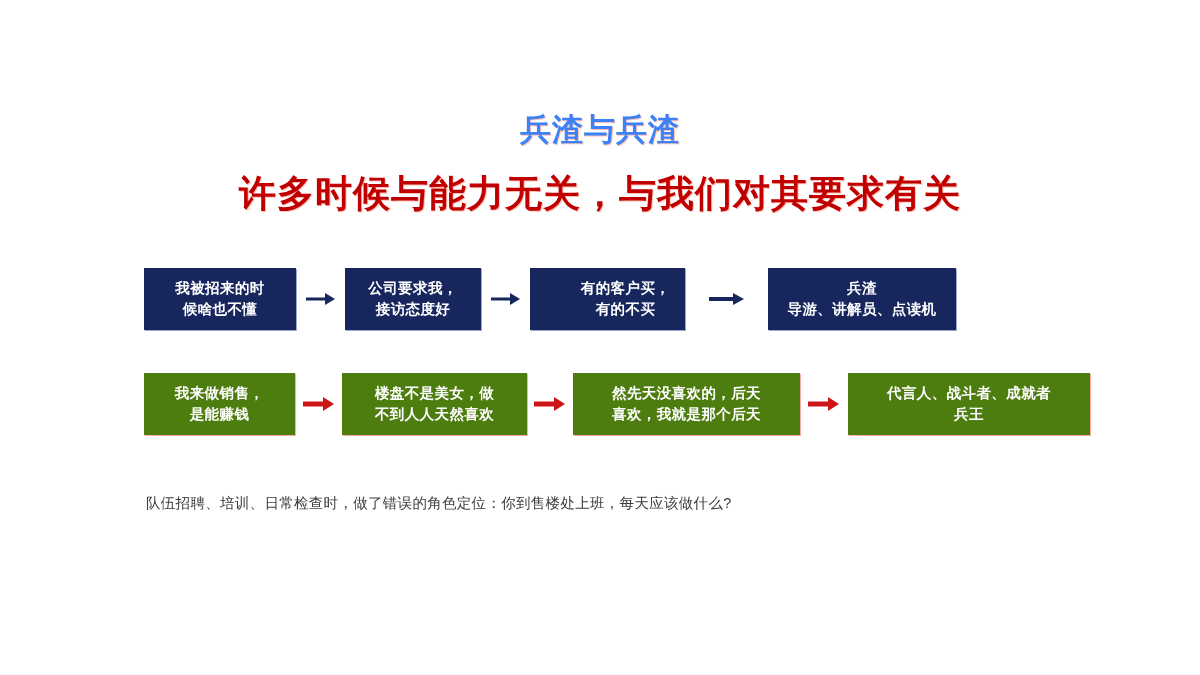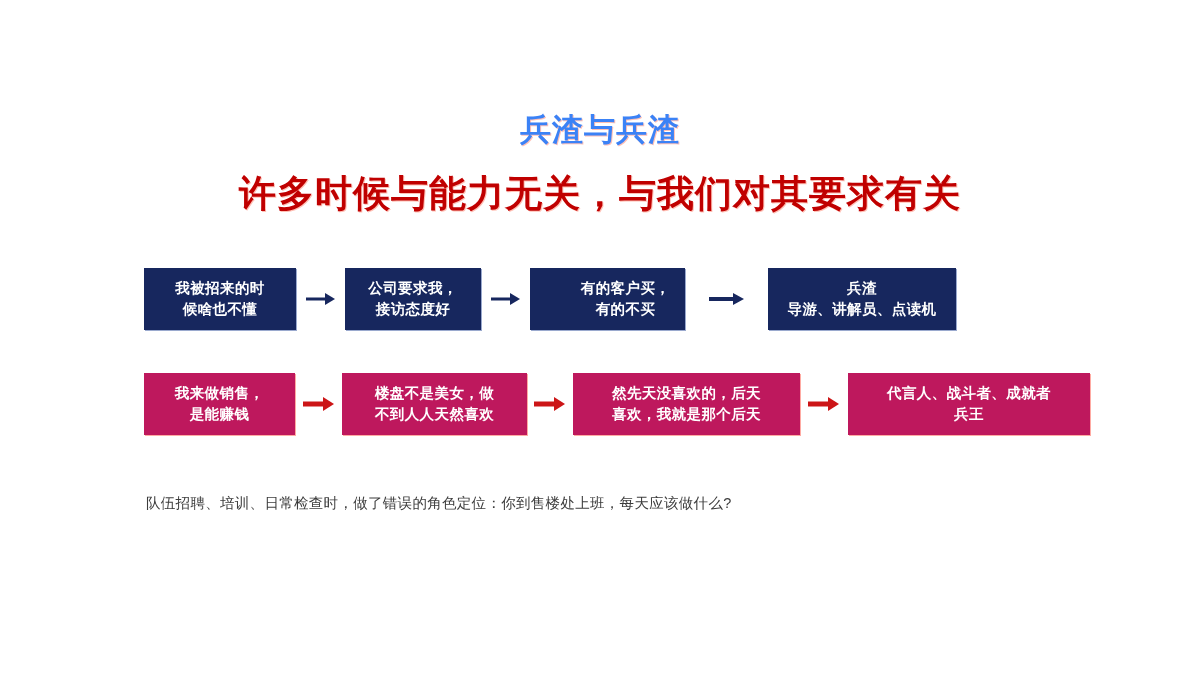--- a/index.html
+++ b/index.html
@@ -70,21 +70,21 @@
     line-height: 21px;
     letter-spacing: 0.4px;
     padding: 0 6px;
     flex: none;
   }
   .node-blue {
     background: #17275e;
     box-shadow: 1px 1px 0 rgba(120,140,190,0.75);
   }
   .node-red {
-    background: #be185d;
+    background: #4d7c0f;
     box-shadow: 1px 1px 0 rgba(255,150,140,0.8);
   }
   .node .lines {
     display: block;
   }
   .node .lines span {
     display: block;
     white-space: nowrap;
   }
 

